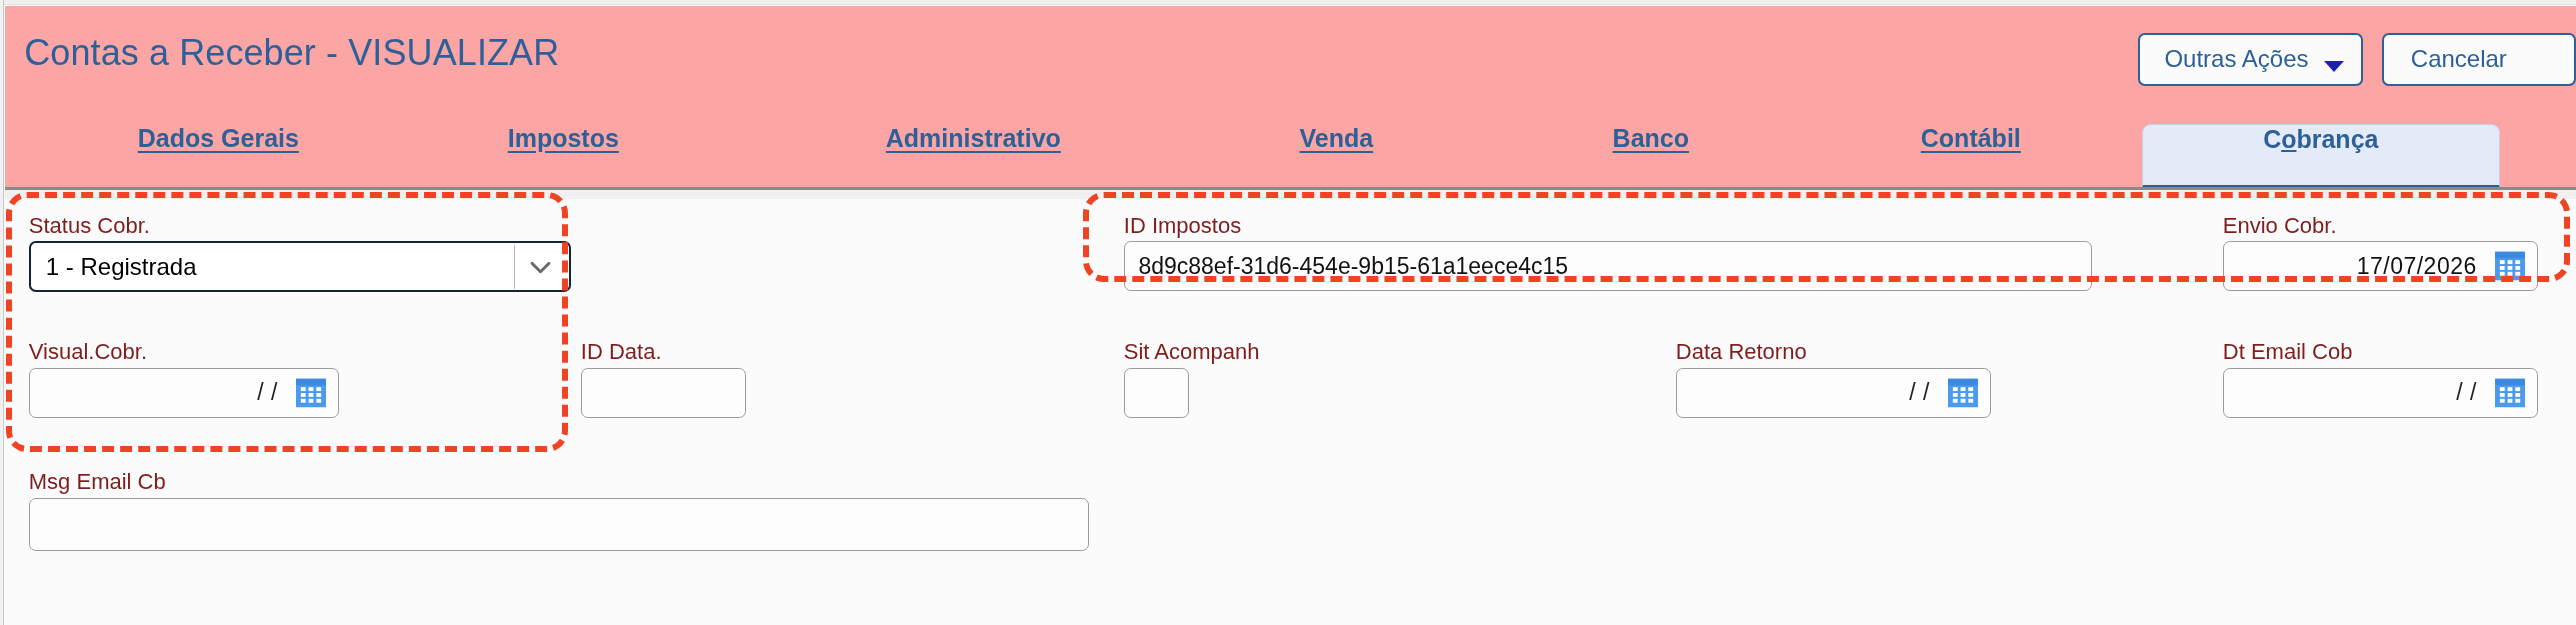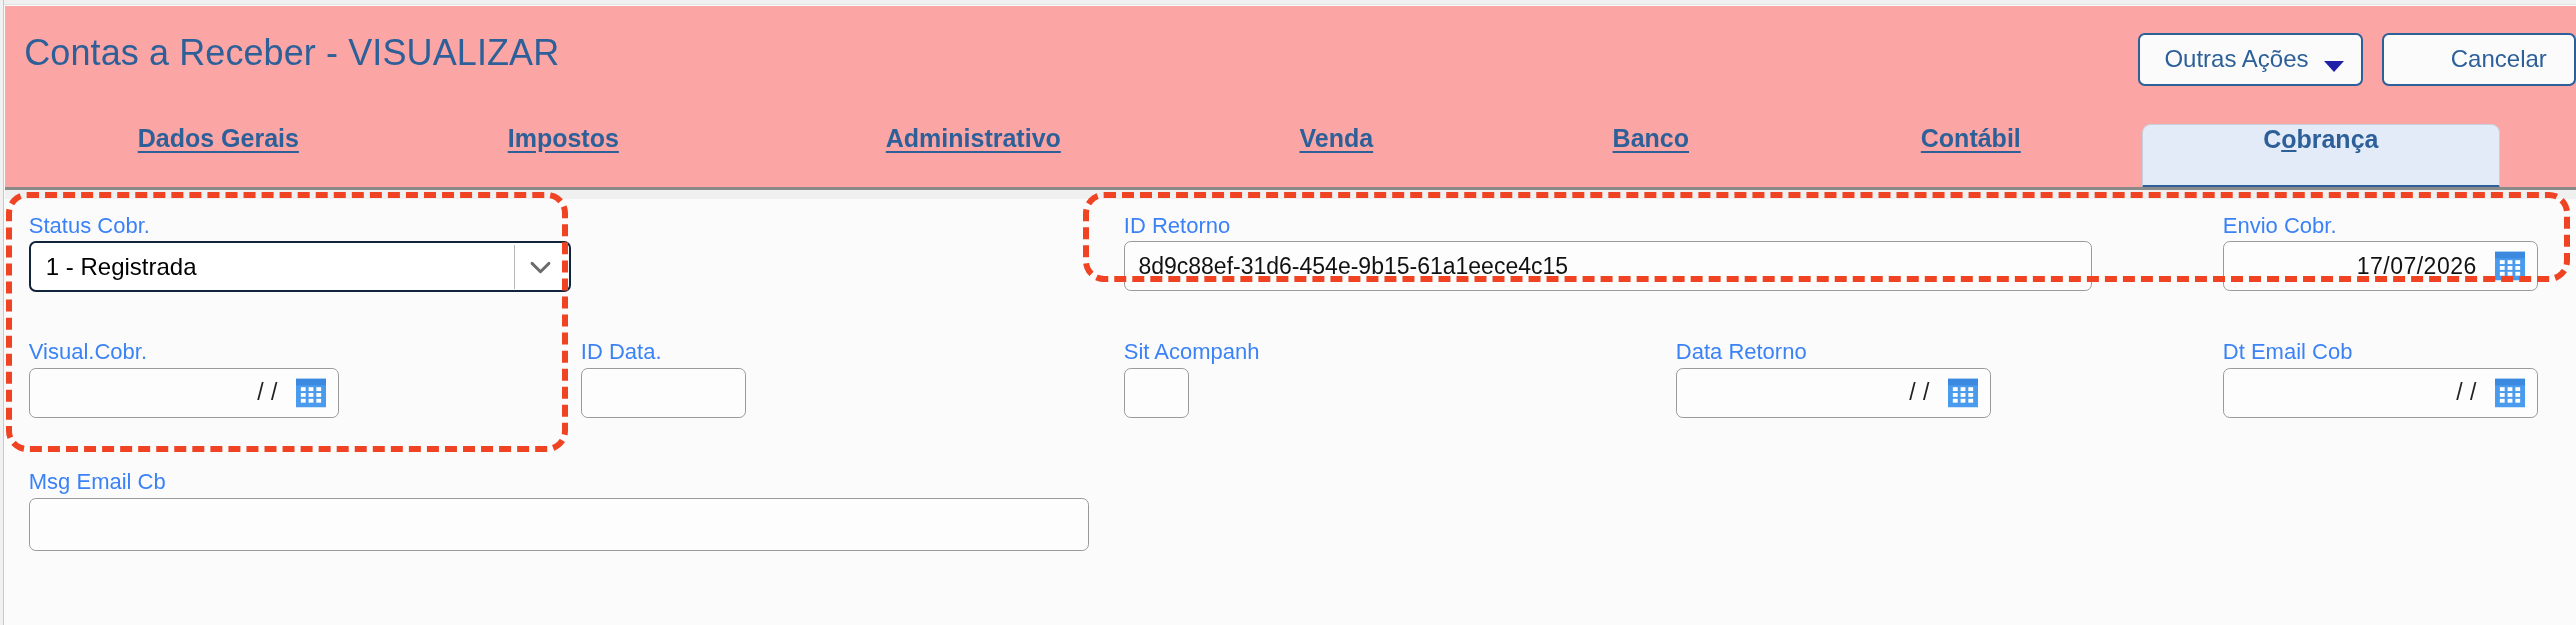--- a/index.html
+++ b/index.html
@@ -60,21 +60,21 @@
   .btn {
     position: relative;
     height: 53px;
     border: 2.9px solid #2d6099;
     border-radius: 6.8px;
     background: #fbfbfb;
     color: #2d6099;
     font-size: 24px;
     display: flex;
     align-items: center;
-    justify-content: flex-end;
+    justify-content: flex-start;
     padding: 0 27px;
     white-space: nowrap;
     cursor: pointer;
   }
   .btn-outras { width: 225px; justify-content: flex-start; padding-left: 24px; }
   .btn-cancelar { width: 194px; }
   .caret {
     position: absolute;
     right: 17.4px; bottom: 11.6px;
     width: 0; height: 0;
@@ -128,21 +128,21 @@
   .body {
     position: absolute;
     left: 4.8px; top: 199px;
     width: 2571px; height: 427px;
     background: #fbfbfb;
   }
 
   .field { position: absolute; }
   .field-label {
     font-size: 22px;
-    color: #3b82f6;
+    color: #7f1d1d;
     line-height: 25px;
     white-space: nowrap;
     margin-bottom: 3.9px;
   }
 
   .input-box {
     position: relative;
     background: #fdfdfd;
     border: 1.9px solid #9a9a9a;
     border-radius: 6.8px;
@@ -273,21 +273,21 @@
         <span class="select-arrow-sep"></span>
         <span class="select-arrow">
           <svg width="29" height="29" viewBox="0 0 24 24" fill="none" stroke="#6b6b6b" stroke-width="2.4" stroke-linecap="round" stroke-linejoin="round">
             <polyline points="5,9 12,16 19,9"></polyline>
           </svg>
         </span>
       </div>
     </div>
 
     <div class="field" style="left:1119px; top:13.6px; width:968px;">
-      <div class="field-label">ID Retorno</div>
+      <div class="field-label">ID Impostos</div>
       <div class="input-box input-text">
         <span>8d9c88ef-31d6-454e-9b15-61a1eece4c15</span>
       </div>
     </div>
 
     <div class="field" style="left:2218px; top:13.6px; width:315px;">
       <div class="field-label">Envio Cobr.</div>
       <div class="input-box input-date">
         <span>17/07/2026</span>
         <span class="cal-icon">

